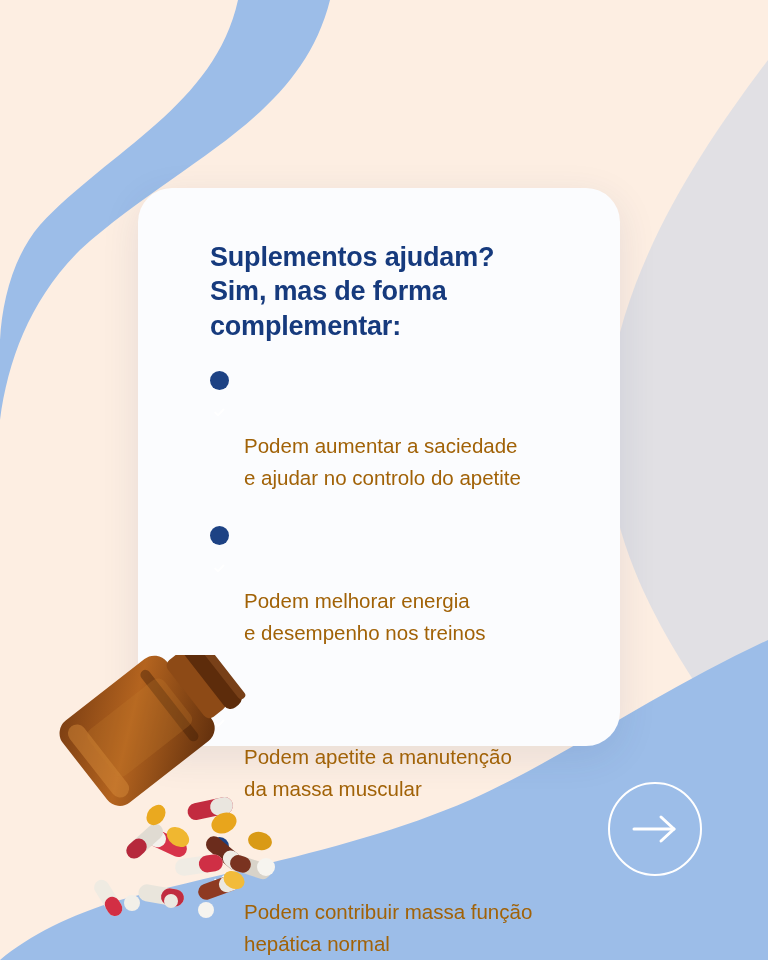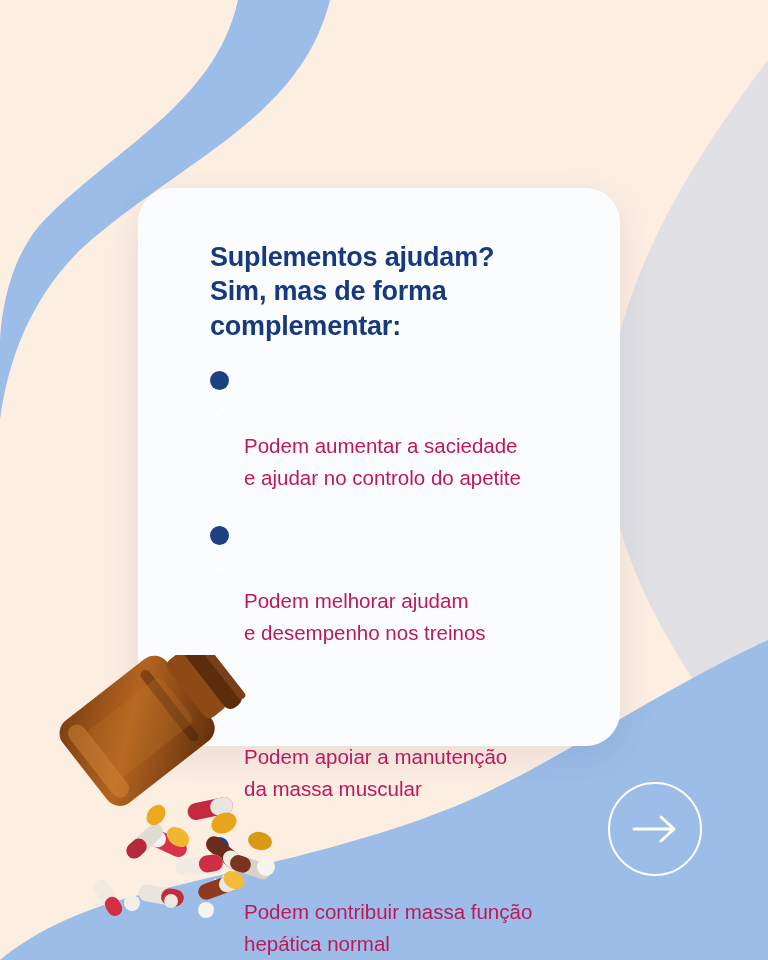--- a/index.html
+++ b/index.html
@@ -59,21 +59,21 @@
   .bullet-list {
     list-style: none;
     margin: 0;
     padding: 0;
   }
 
   .bullet-item {
     position: relative;
     margin-bottom: 26px;
     padding-left: 34px;
-    color: #be185d;
+    color: #a16207;
     font-size: 20.5px;
     line-height: 1.58;
     white-space: pre-line;
   }
   .bullet-item:last-child {
     margin-bottom: 0;
   }
 
   .check-icon {
     position: absolute;
@@ -147,30 +147,30 @@
         </span>
         <span>Podem aumentar a saciedade
 e ajudar no controlo do apetite</span>
       </li>
       <li class="bullet-item">
         <span class="check-icon">
           <svg width="19" height="19" viewBox="0 0 19 19">
               <path d="M5.2 9.6 L8 12.3 L13.6 6.4" fill="none" stroke="#ffffff" stroke-width="1.9" stroke-linecap="round" stroke-linejoin="round"></path>
             </svg>
         </span>
-        <span>Podem melhorar ajudam
+        <span>Podem melhorar energia
 e desempenho nos treinos</span>
       </li>
       <li class="bullet-item">
         <span class="check-icon">
           <svg width="19" height="19" viewBox="0 0 19 19">
               <path d="M5.2 9.6 L8 12.3 L13.6 6.4" fill="none" stroke="#ffffff" stroke-width="1.9" stroke-linecap="round" stroke-linejoin="round"></path>
             </svg>
         </span>
-        <span>Podem apoiar a manutenção
+        <span>Podem apetite a manutenção
 da massa muscular</span>
       </li>
       <li class="bullet-item">
         <span class="check-icon">
           <svg width="19" height="19" viewBox="0 0 19 19">
               <path d="M5.2 9.6 L8 12.3 L13.6 6.4" fill="none" stroke="#ffffff" stroke-width="1.9" stroke-linecap="round" stroke-linejoin="round"></path>
             </svg>
         </span>
         <span>Podem contribuir massa função
 hepática normal</span>

